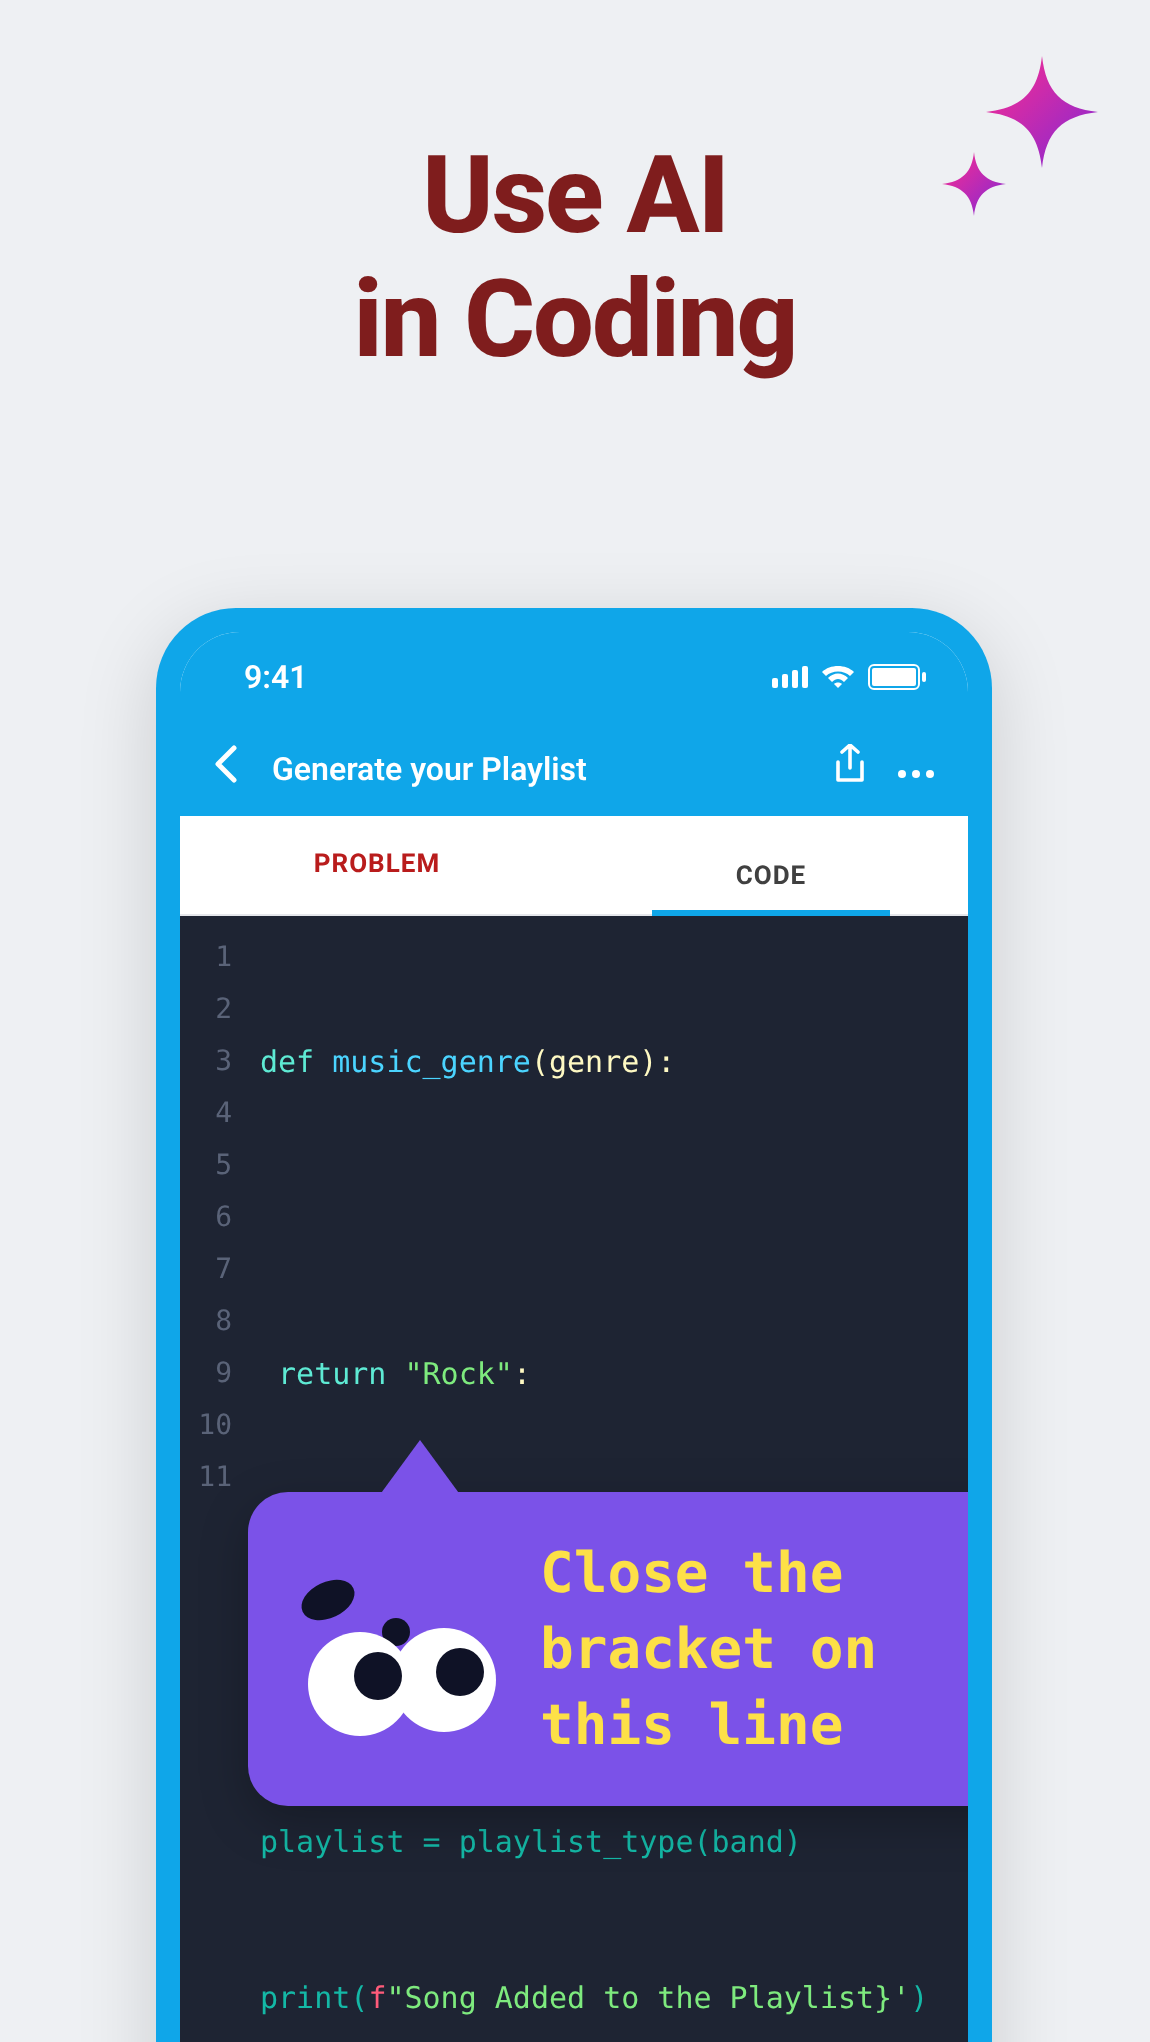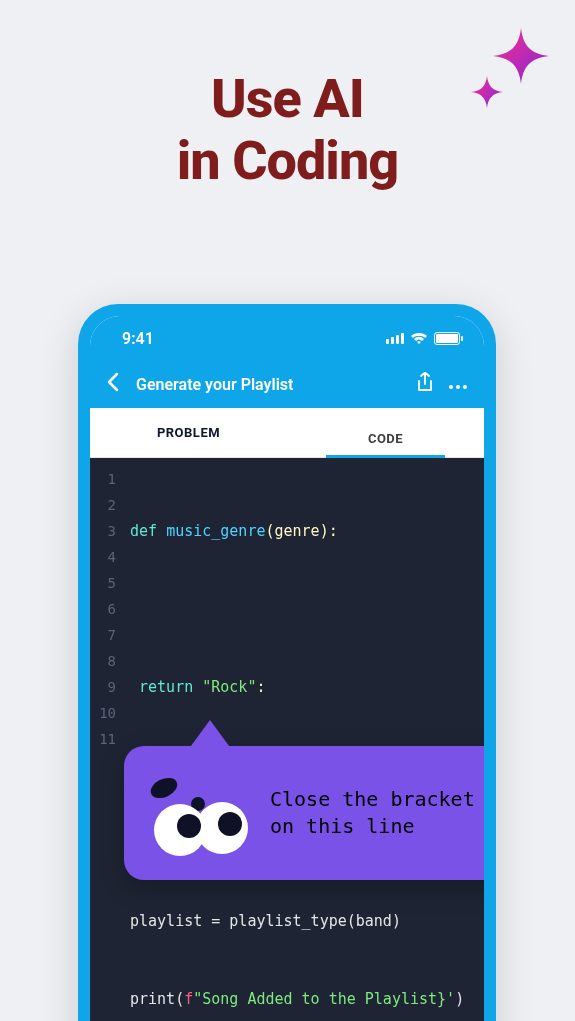--- a/index.html
+++ b/index.html
@@ -84,21 +84,21 @@
   background: #fff;
   border-bottom: 1px solid #e5e7eb;
 }
 .tab {
   flex: 1;
   display: flex;
   align-items: center;
   justify-content: center;
   font-size: 13px;
   font-weight: 700;
-  color: #0f172a;
+  color: #b91c1c;
   letter-spacing: 0.5px;
   position: relative;
 }
 .tab.active { color: #404040; margin-top: 11px; }
 .tab.active::after {
   content: "";
   position: absolute;
   bottom: -1px;
   left: 20%;
   right: 20%;
@@ -129,21 +129,21 @@
   padding: 8px 4px 0 6px;
   color: #d6dae2;
   white-space: pre;
   overflow: hidden;
 }
 .code-line { height: 26px; }
 .kw { color: #5eead4; }
 .fn { color: #4bd4ff; }
 .str { color: #7eea7e; }
 .op { color: #fef9c3; }
-.id { color: #e5e5e5; text-align: center; }
+.id { color: #14b8a6; text-align: center; }
 .fs { color: #ff5b7a; }
 
 .tooltip {
   position: absolute;
   left: 34px;
   top: 288px;
   width: 404px;
   background: #7b52e8;
   border-radius: 20px;
   padding: 22px 24px 22px 18px;
@@ -156,23 +156,23 @@
   content: "";
   position: absolute;
   top: -26px;
   left: 64px;
   width: 0; height: 0;
   border-left: 22px solid transparent;
   border-right: 22px solid transparent;
   border-bottom: 30px solid #7b52e8;
 }
 .tooltip-text {
-  color: #000000;
-  font-size: 20px;
-  font-weight: 400;
+  color: #fde047;
+  font-size: 28px;
+  font-weight: 700;
   line-height: 1.35;
   flex: 1;
 }
 .mascot { width: 110px; height: 90px; flex-shrink: 0; }
 
 .signal-icon { display:inline-flex; gap:2px; align-items:flex-end; }
 .signal-icon span { width:3px; background:#fff; border-radius:1px; }
 .wifi-icon { width:18px; height:14px; }
 .battery-icon { width:26px; height:13px; border:1.5px solid #fff; border-radius:3px; position:relative; }
 .battery-icon::after { content:""; position:absolute; right:-4px; top:3px; width:2px; height:5px; background:#fff; border-radius:1px; }

